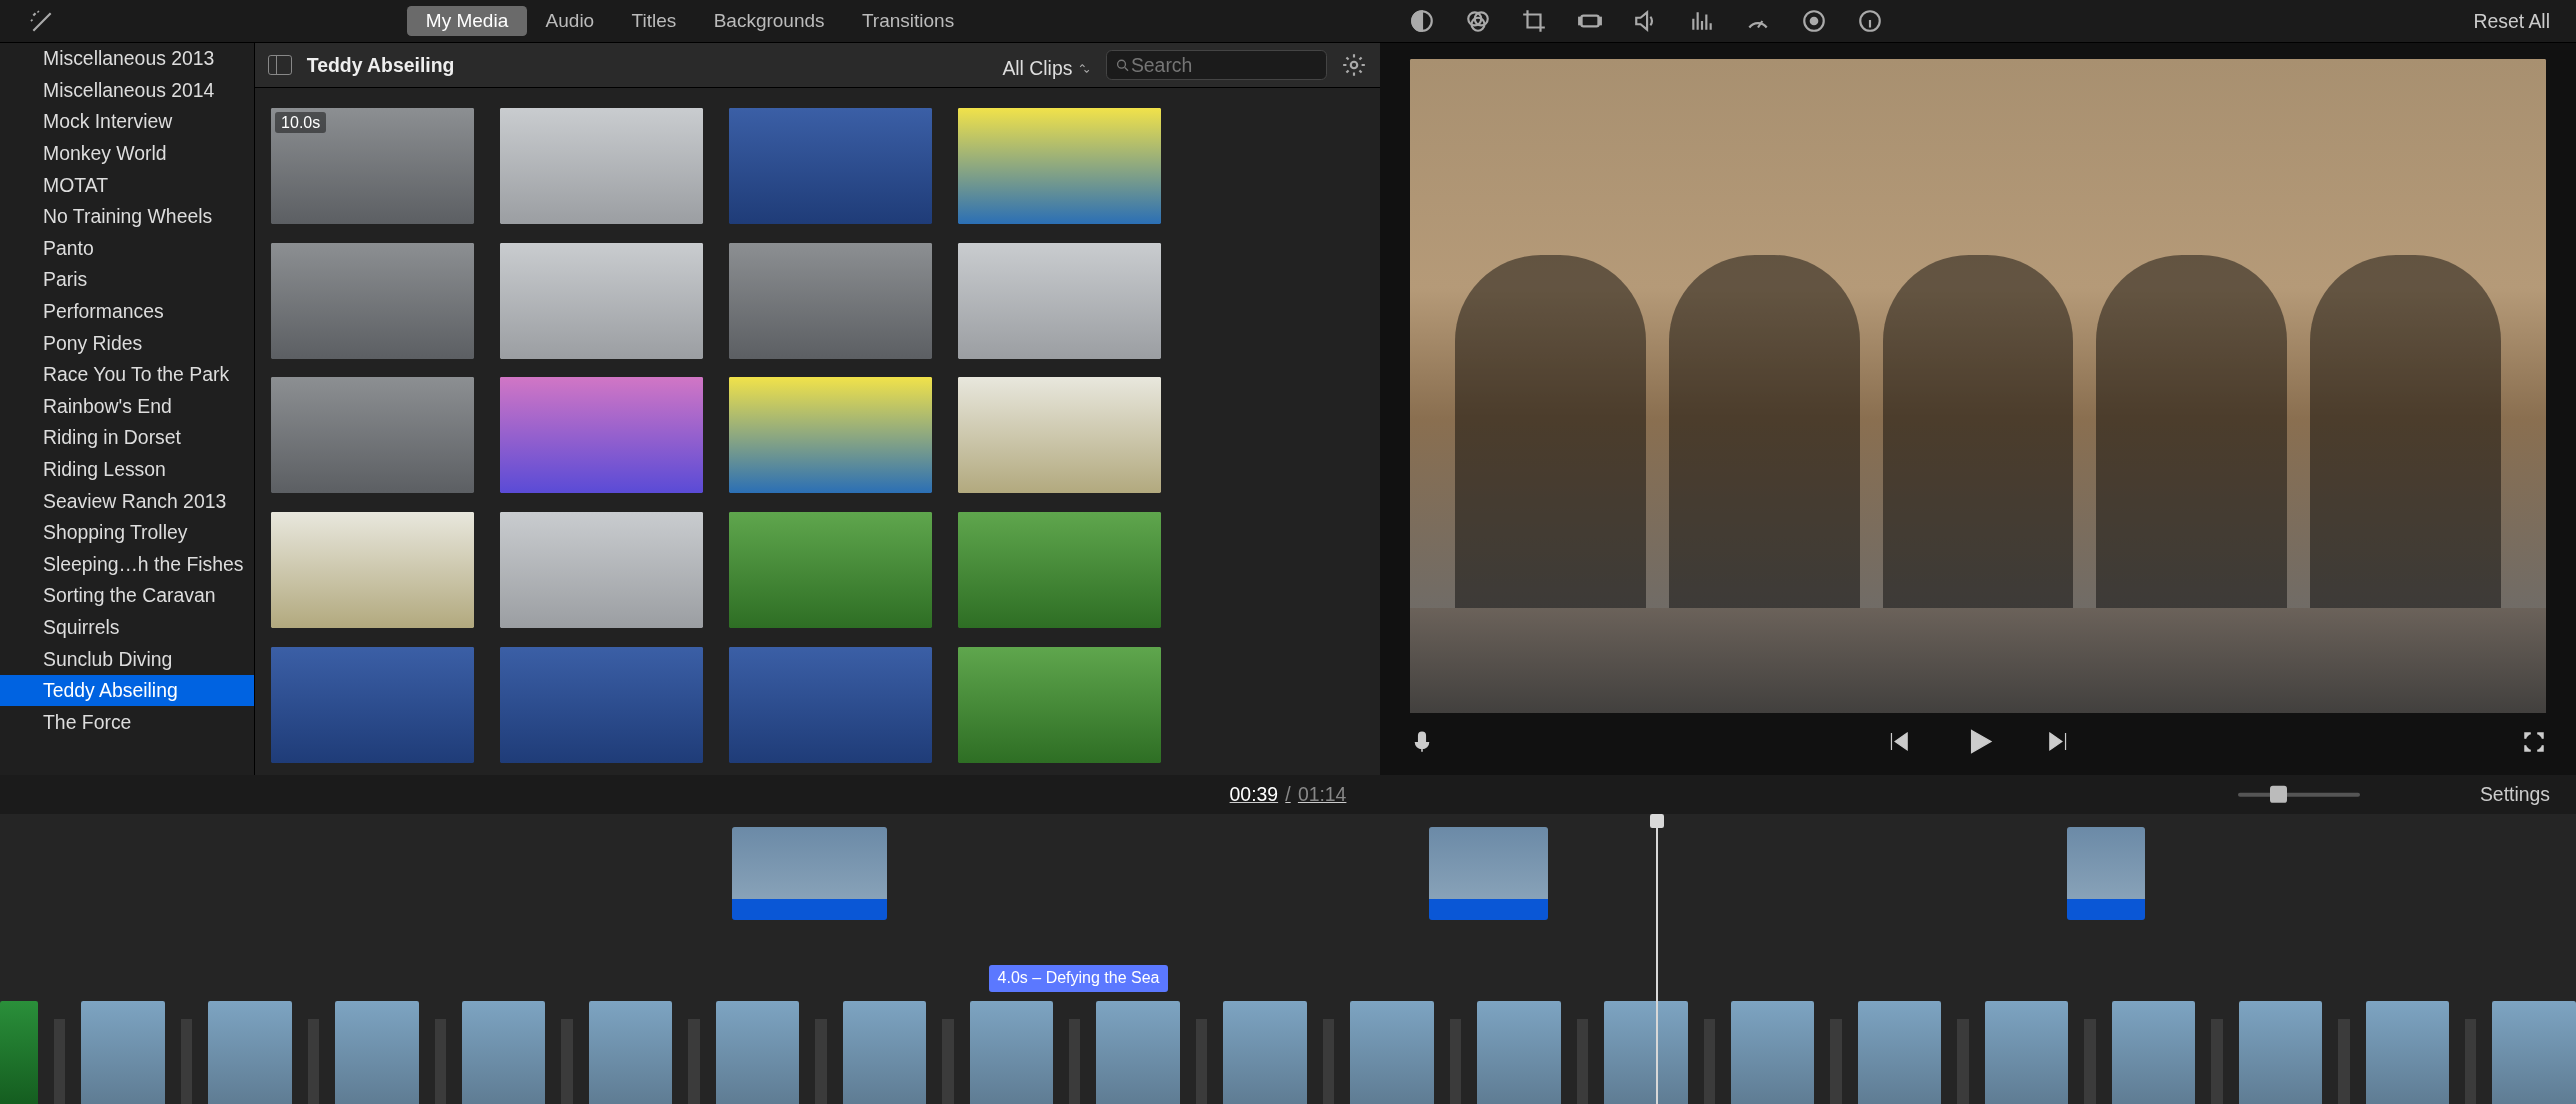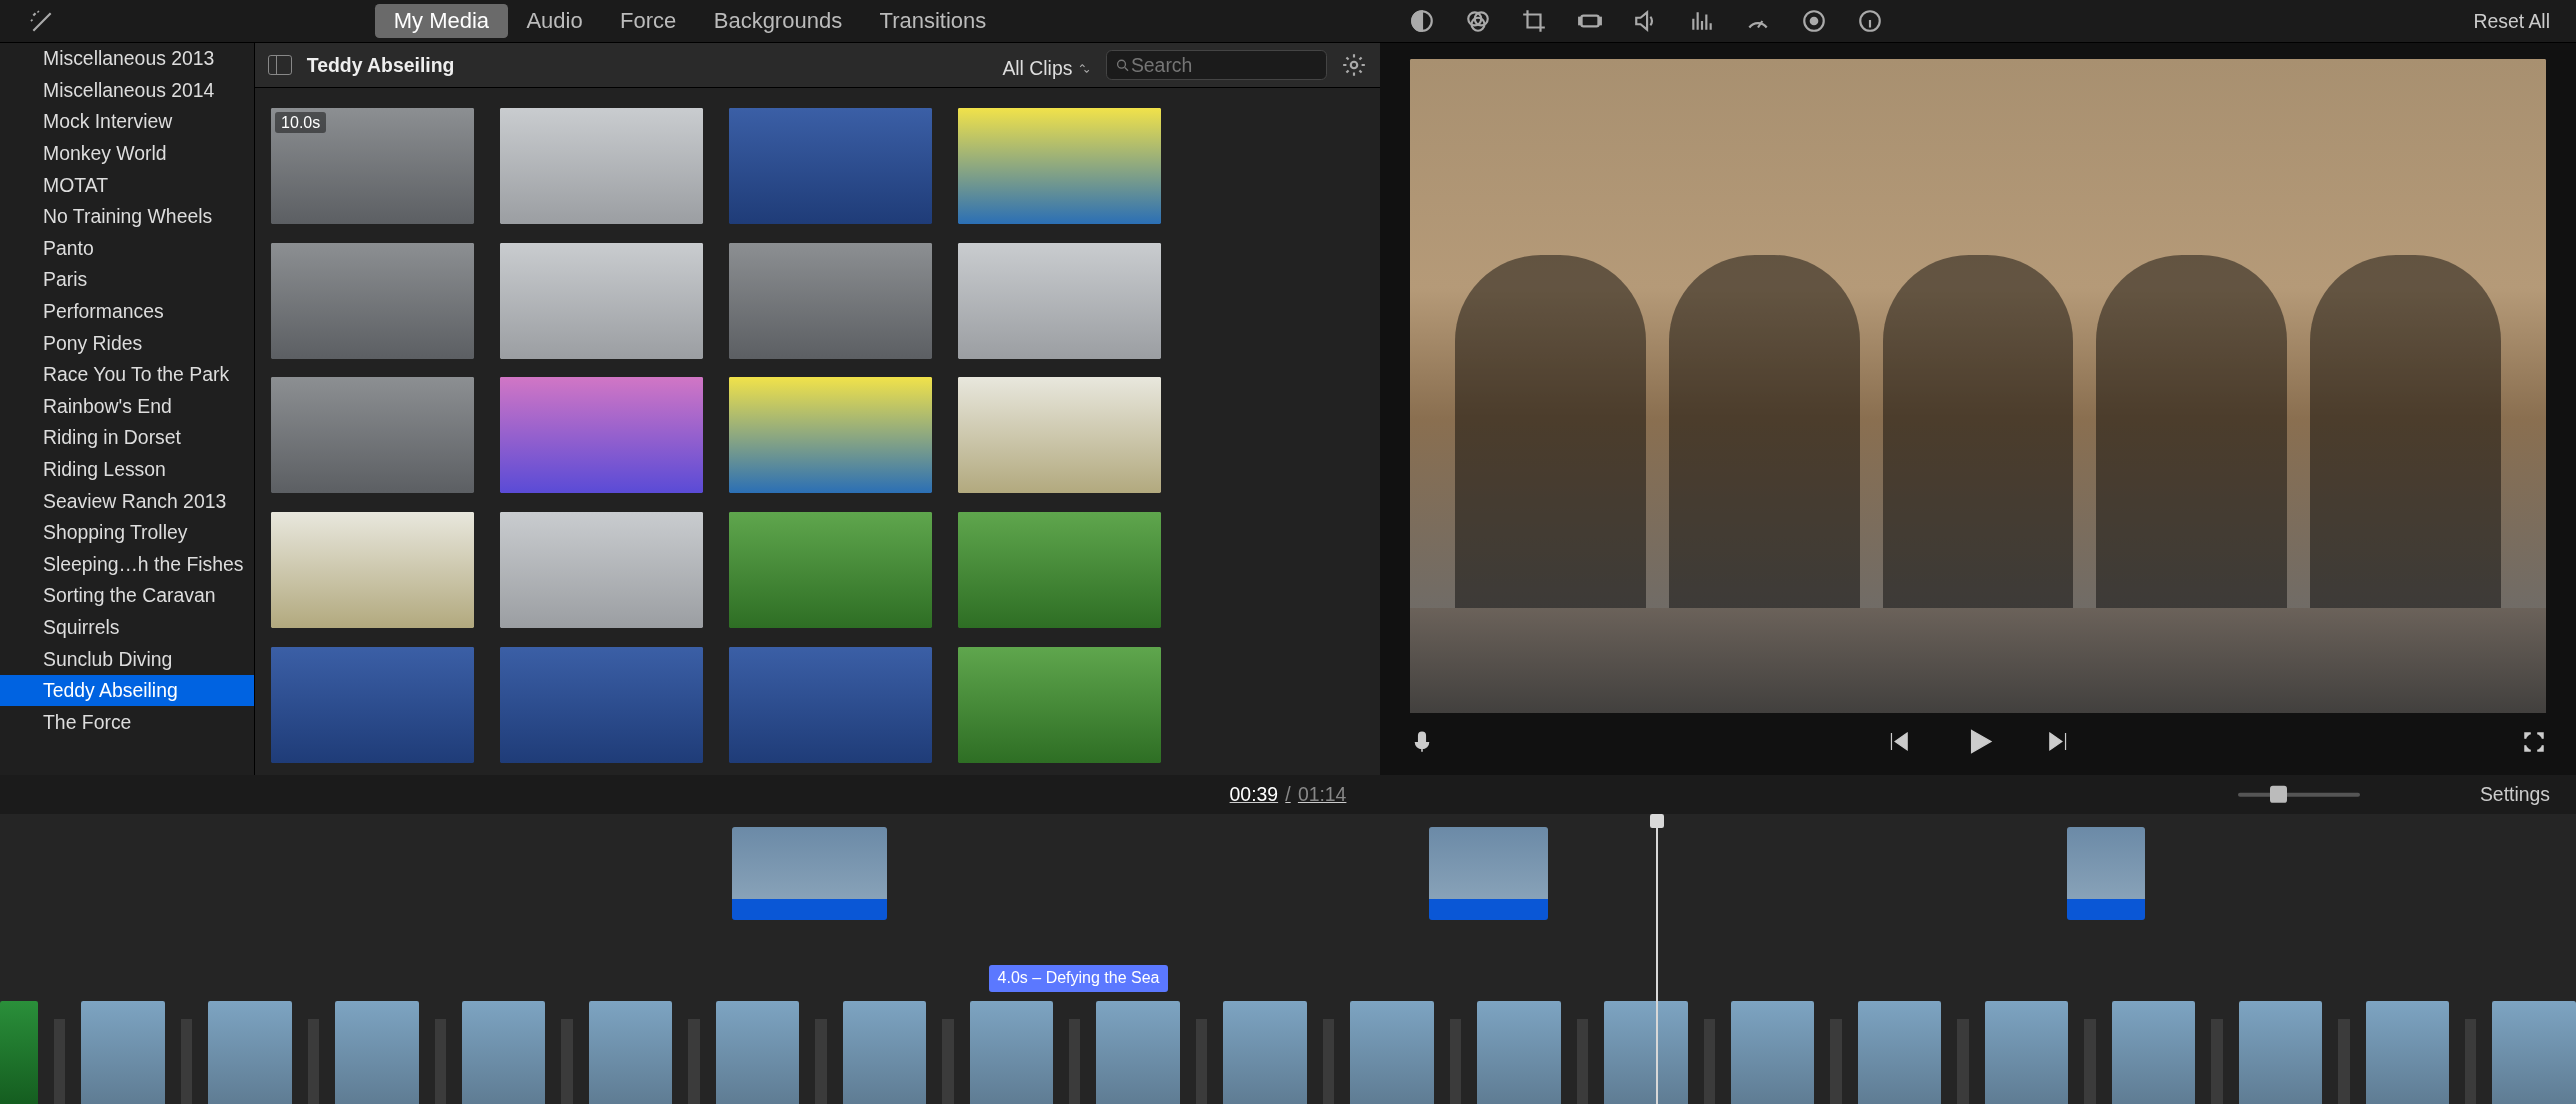--- a/index.html
+++ b/index.html
@@ -1,19 +1,19 @@
 <!DOCTYPE html>
 <html style="font-size:11.5px"><head>
 <meta charset="utf-8">
 <style>
 * { margin:0; padding:0; box-sizing:border-box; font-family:-apple-system,"Helvetica Neue",Arial,sans-serif; }
 body { background:#1b1b1b; color:#ccc; width:2576px; height:1104px; overflow:hidden; font-size:18.7px; }
 .top { display:flex; height:42px; }
 .tabbar { width:1380px; display:flex; justify-content:center; align-items:center; gap:0; }
-.tabbar span { padding:4.3px 18.7px; color:#bbb; cursor:pointer; font-size:22px; }
+.tabbar span { padding:4.3px 18.7px; color:#bbb; cursor:pointer; font-size:19px; }
 .tabbar span.active { background:#6a6a6a; border-radius:4.3px; color:#fff; }
 .inspector { flex:1; display:flex; align-items:center; justify-content:space-between; padding:0 26px 0 29px; }
 .inspector .tools { display:flex; gap:30px; align-items:center; }
 .inspector .icon { width:26px; height:26px; display:flex; align-items:center; justify-content:center; }
 .inspector svg { stroke:#aaa; fill:none; stroke-width:2; }
 .resetall { color:#ccc; font-size:19.4px; }
 .mid { display:flex; height:733px; border-top:0.7px solid #000; }
 .sidebar { width:254px; overflow:hidden; background:#1f1f1f; font-size:19.4px; }
 .sidebar div { padding:4.3px 0 4.3px 43px; color:#ddd; white-space:nowrap; overflow:hidden; text-overflow:ellipsis; cursor:pointer; }
 .sidebar div.selected { background:#0063e1; color:#fff; }
@@ -68,21 +68,21 @@
 .t6{background:linear-gradient(#d176c5,#5a4bd6);}
 .t7{background:linear-gradient(#e8e7dd,#b2a97e);}
 </style>
 </head>
 <body>
 
 <div class="top">
   <div class="tabbar">
     <span class="active">My Media</span>
     <span>Audio</span>
-    <span>Force</span>
+    <span>Titles</span>
     <span>Backgrounds</span>
     <span>Transitions</span>
   </div>
   <div class="inspector">
     <span class="magic icon">
         <svg width="26" height="26" viewBox="0 0 24 24">
           <path d="M4 20L20 4M4 6l2-2M8 2l1 1M2 10l1 1"></path>
         </svg>
       </span>
     <div class="tools">

